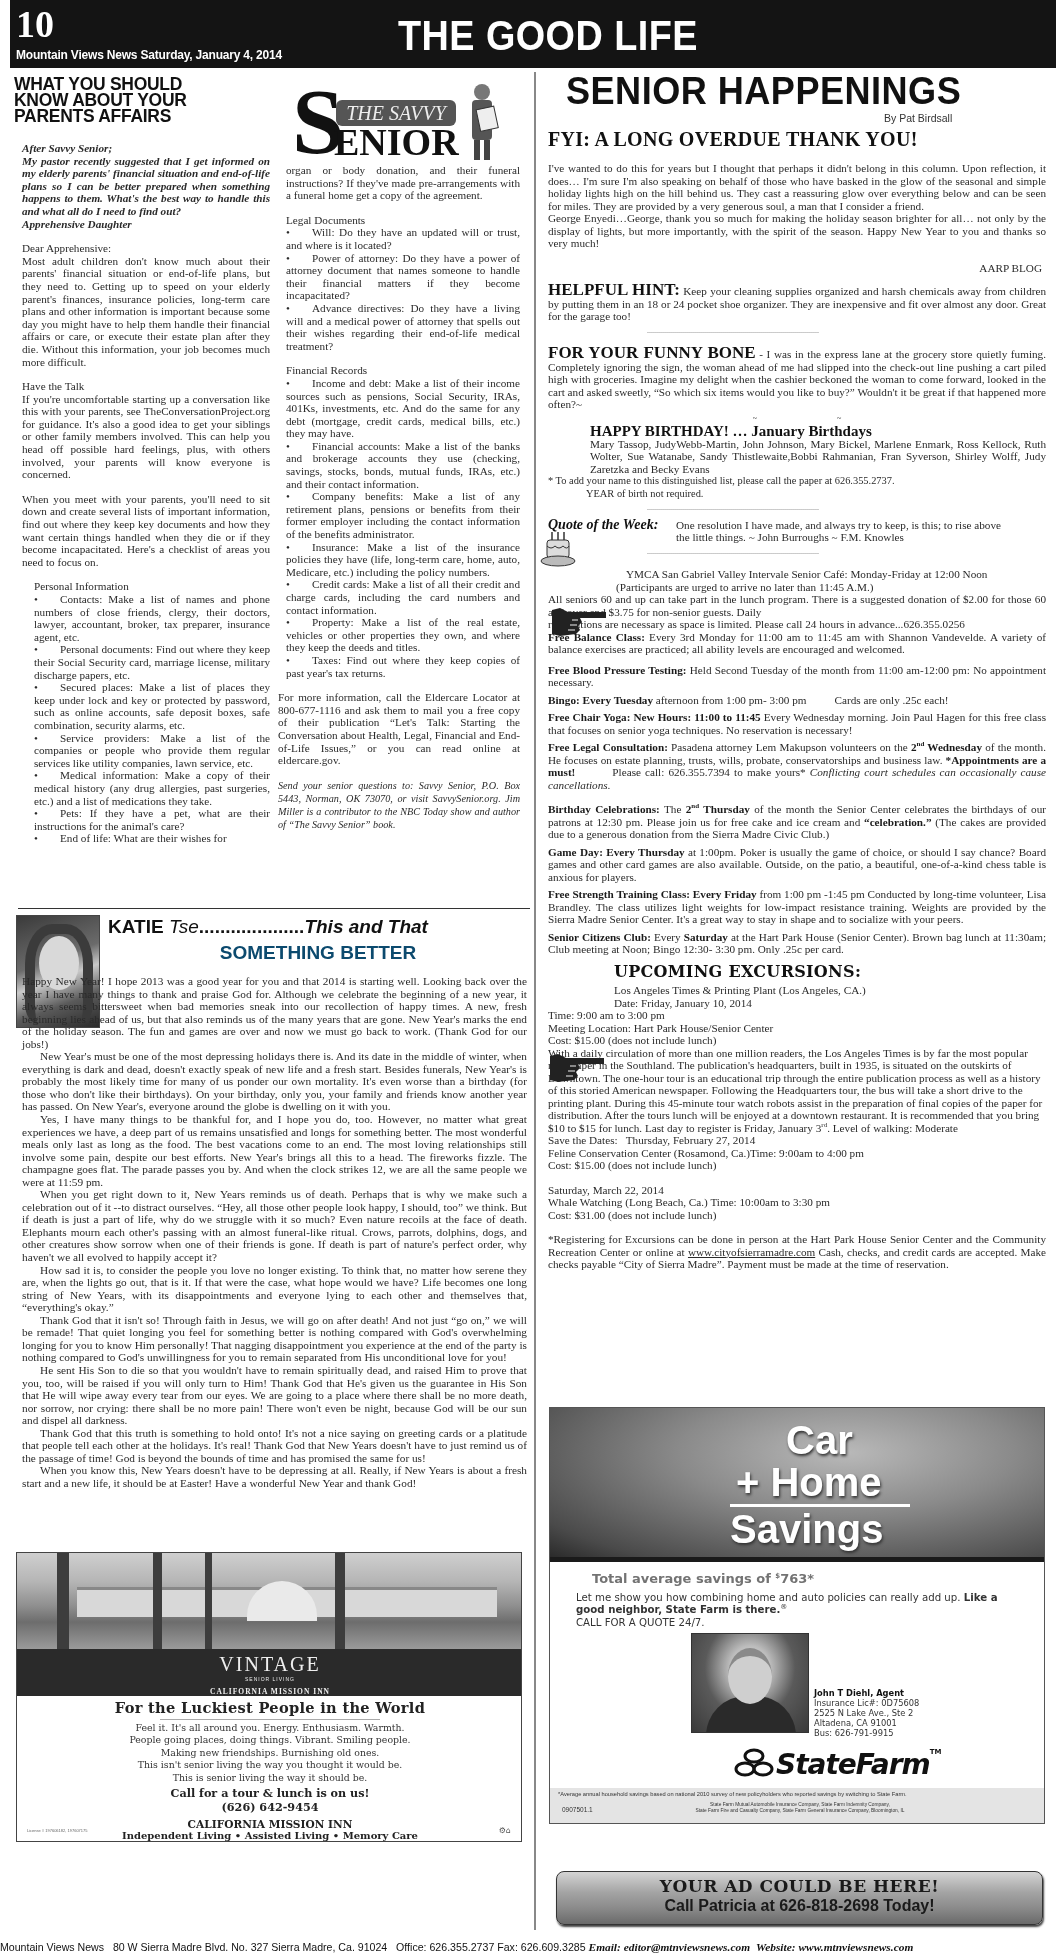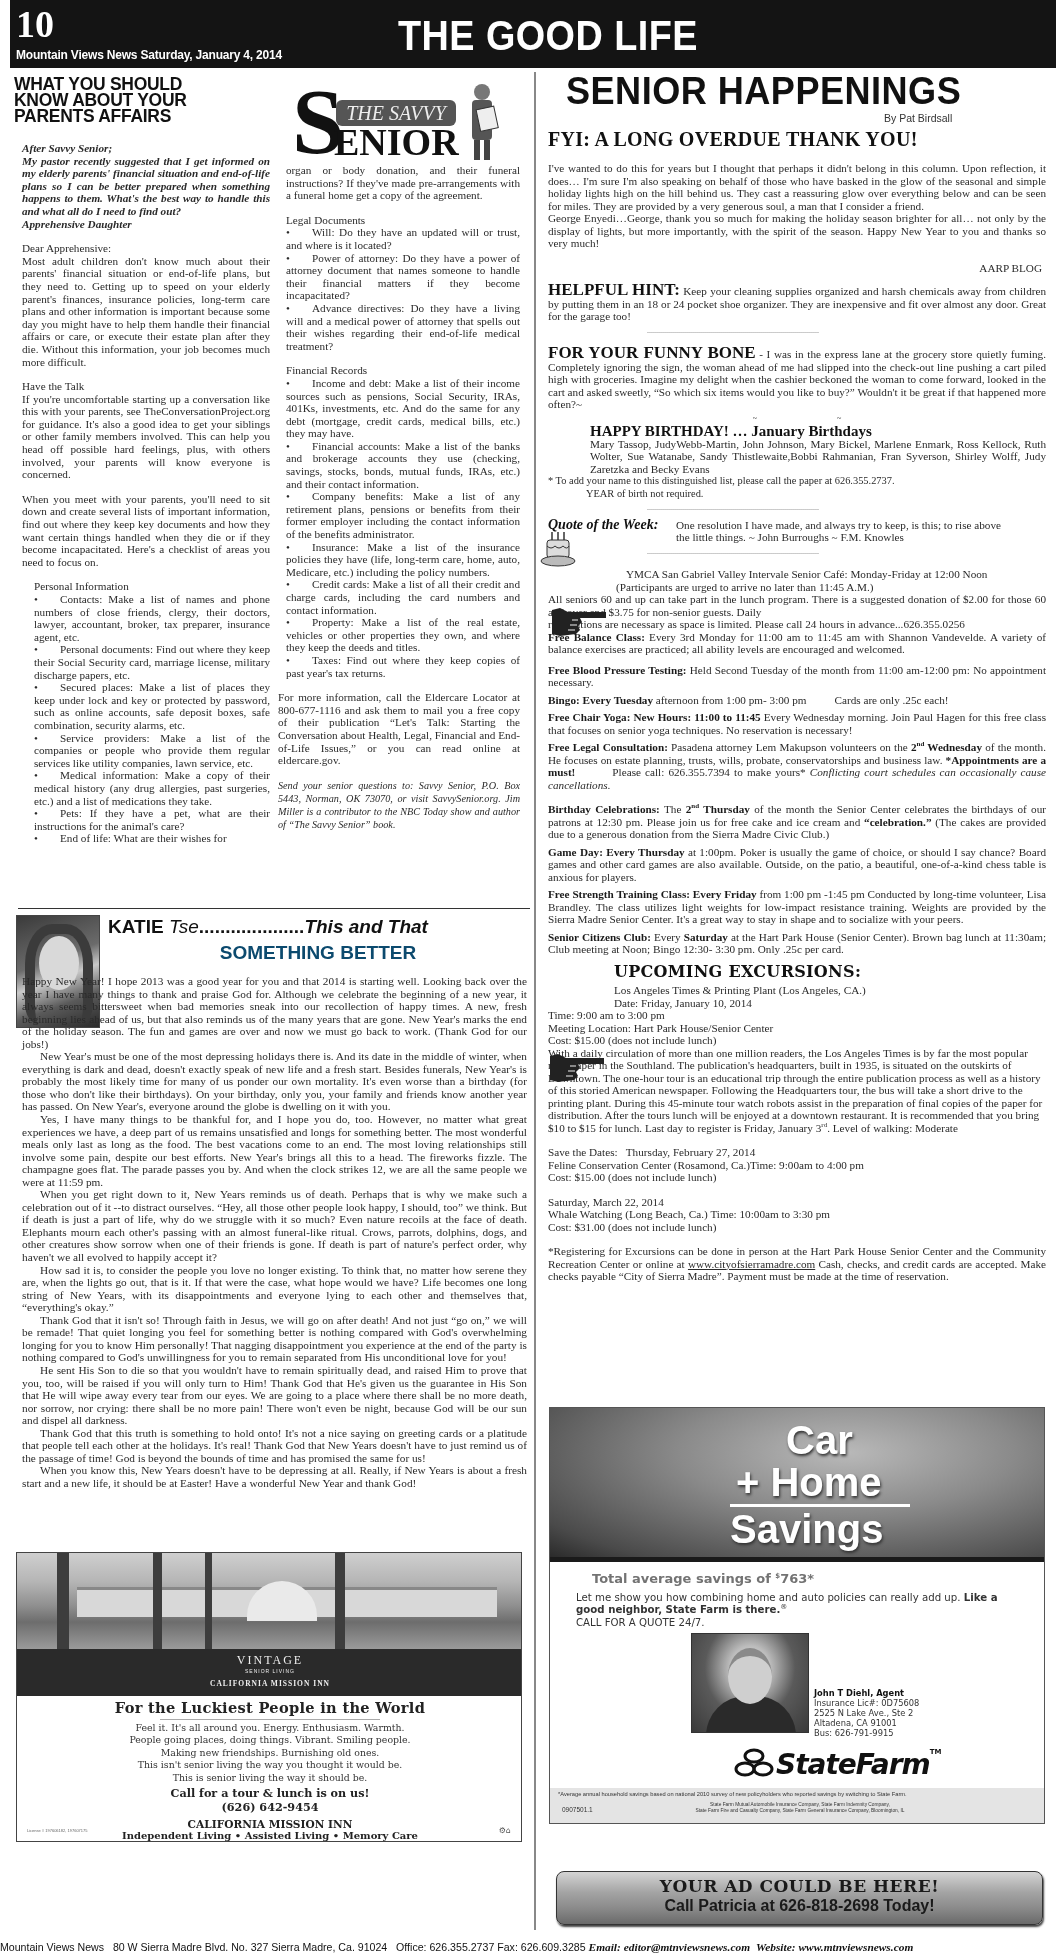--- a/index.html
+++ b/index.html
@@ -45,21 +45,21 @@
   .katie-body .first { padding-left: 86px; text-indent: 8px; }
   .katie-body .pp { text-indent: 18px; }
 
   
   .vintage-ad { position: absolute; left: 16px; top: 1552px; width: 506px; height: 290px; border: 1px solid #444; background: #fff; overflow: hidden; }
   .vintage-photo { position: absolute; left: 0; top: 0; width: 506px; height: 96px; background: linear-gradient(180deg, #cfcfcf 0%, #b5b5b5 30%, #8f8f8f 55%, #6d6d6d 72%, #9a9a9a 100%); }
   .vintage-photo .bldg { position: absolute; left: 60px; top: 34px; width: 420px; height: 30px; background: #d8d8d8; border-top: 3px solid #888; }
   .vintage-photo .arch { position: absolute; left: 230px; top: 28px; width: 70px; height: 40px; background: #eaeaea; border-radius: 35px 35px 0 0; }
   .vintage-photo .tree { position: absolute; top: 0; width: 12px; height: 96px; background: #3d3d3d; }
   .vintage-dark { position: absolute; left: 0; top: 96px; width: 506px; height: 47px; background: #2a2a2a; color: #eee; text-align: center; }
-  .vintage-dark .brand { font-family: "Liberation Serif", serif; font-size: 12px; letter-spacing: 2px; margin-top: 4px; }
+  .vintage-dark .brand { font-family: "Liberation Serif", serif; font-size: 20px; letter-spacing: 2px; margin-top: 4px; }
   .vintage-dark .brand-sub { font-family: "Liberation Sans", sans-serif; font-size: 5px; letter-spacing: 1px; }
   .vintage-dark .inn { font-family: "Liberation Serif", serif; font-size: 7.5px; font-weight: bold; letter-spacing: 1px; margin-top: 5px; }
   .vintage-body { position: absolute; left: 0; top: 146px; width: 506px; text-align: center; color: #222; font-family: "DejaVu Serif", serif; }
   .vintage-body .headline { font-size: 14.6px; font-weight: bold; letter-spacing: 0.3px; }
   .vintage-body .orn { width: 220px; margin: 3px auto 2px; border-top: 1px solid #aaa; height: 1px; }
   .vintage-body .copy { font-size: 9.4px; line-height: 12.4px; color: #333; }
   .vintage-body .cta { font-size: 11.2px; font-weight: bold; margin-top: 2px; }
   .vintage-body .phone { font-size: 11.2px; font-weight: bold; }
   .vintage-body .name { font-size: 10.6px; font-weight: bold; margin-top: 4px; }
   .vintage-body .services { font-size: 10px; font-weight: bold; }
@@ -298,21 +298,21 @@
   <div style="margin-top:5px"><span class="b">Free Strength Training Class: Every Friday</span><span> from 1:00 pm -1:45 pm   Conducted by long-time volunteer, Lisa Brandley. The class utilizes light  weights for low-impact resistance training. Weights are provided by the  Sierra Madre Senior Center. It's a great way to stay in shape and to socialize with your peers.</span></div>
   <div style="margin-top:5px"><span class="b">Senior Citizens Club:</span><span> Every </span><span class="b">Saturday</span><span> at the Hart Park House (Senior Center). Brown bag lunch at 11:30am; Club meeting at Noon; Bingo 12:30- 3:30 pm. Only .25c per card.</span></div>
 
   <div style="padding-left:66px;margin-top:10px" class="exc-title">UPCOMING EXCURSIONS:</div>
   <div style="padding-left:66px;margin-top:6px">Los Angeles Times &amp; Printing Plant (Los Angeles, CA.)</div>
   <div style="padding-left:66px">Date: Friday, January 10, 2014</div>
   <div>Time: 9:00 am to 3:00 pm</div>
   <div>Meeting Location: Hart Park House/Senior Center</div>
   <div>Cost: $15.00 (does not include lunch)</div>
   <div style="text-align:left"><span>With a daily circulation of more than one million readers, the Los Angeles Times is by far the most popular newspaper in the Southland. The publication's headquarters, built in 1935, is situated on the outskirts of Downtown. The one-hour tour is an educational trip through the entire publication process as well as a history of this storied American newspaper. Following the Headquarters tour, the bus will take a short drive to the printing plant. During this 45-minute tour watch robots assist in the preparation of final copies of the paper for distribution. After the tours lunch will be enjoyed at a downtown restaurant. It is recommended that you bring $10 to $15 for lunch. Last day to register is Friday, January 3</span><sup>rd</sup><span>.  Level of walking: Moderate</span></div>
-  <div style="margin-top:12px;white-space:pre-wrap">Save the Dates:   Thursday, February 27, 2014</div>
+  <div style="margin-top:0;white-space:pre-wrap">Save the Dates:   Thursday, February 27, 2014</div>
   <div>Feline Conservation Center (Rosamond, Ca.)Time: 9:00am to 4:00 pm</div>
   <div>Cost: $15.00 (does not include lunch)</div>
   <div style="margin-top:12px">Saturday, March 22, 2014</div>
   <div>Whale Watching (Long Beach, Ca.) Time: 10:00am to 3:30 pm</div>
   <div>Cost: $31.00 (does not include lunch)</div>
   <div style="margin-top:12px"><span>*Registering for Excursions can be done in person at the Hart Park House Senior Center and the Community Recreation Center or online at </span><span class="link">www.cityofsierramadre.com</span><span> Cash, checks, and credit cards are accepted. Make checks payable “City of Sierra Madre”. Payment must be made at the time of reservation.</span></div>
 </div>
 
 <svg class="cake-icon" viewBox="0 0 36 38">
   <line x1="12" y1="2" x2="12" y2="10" stroke="#333" stroke-width="1.5"></line>

